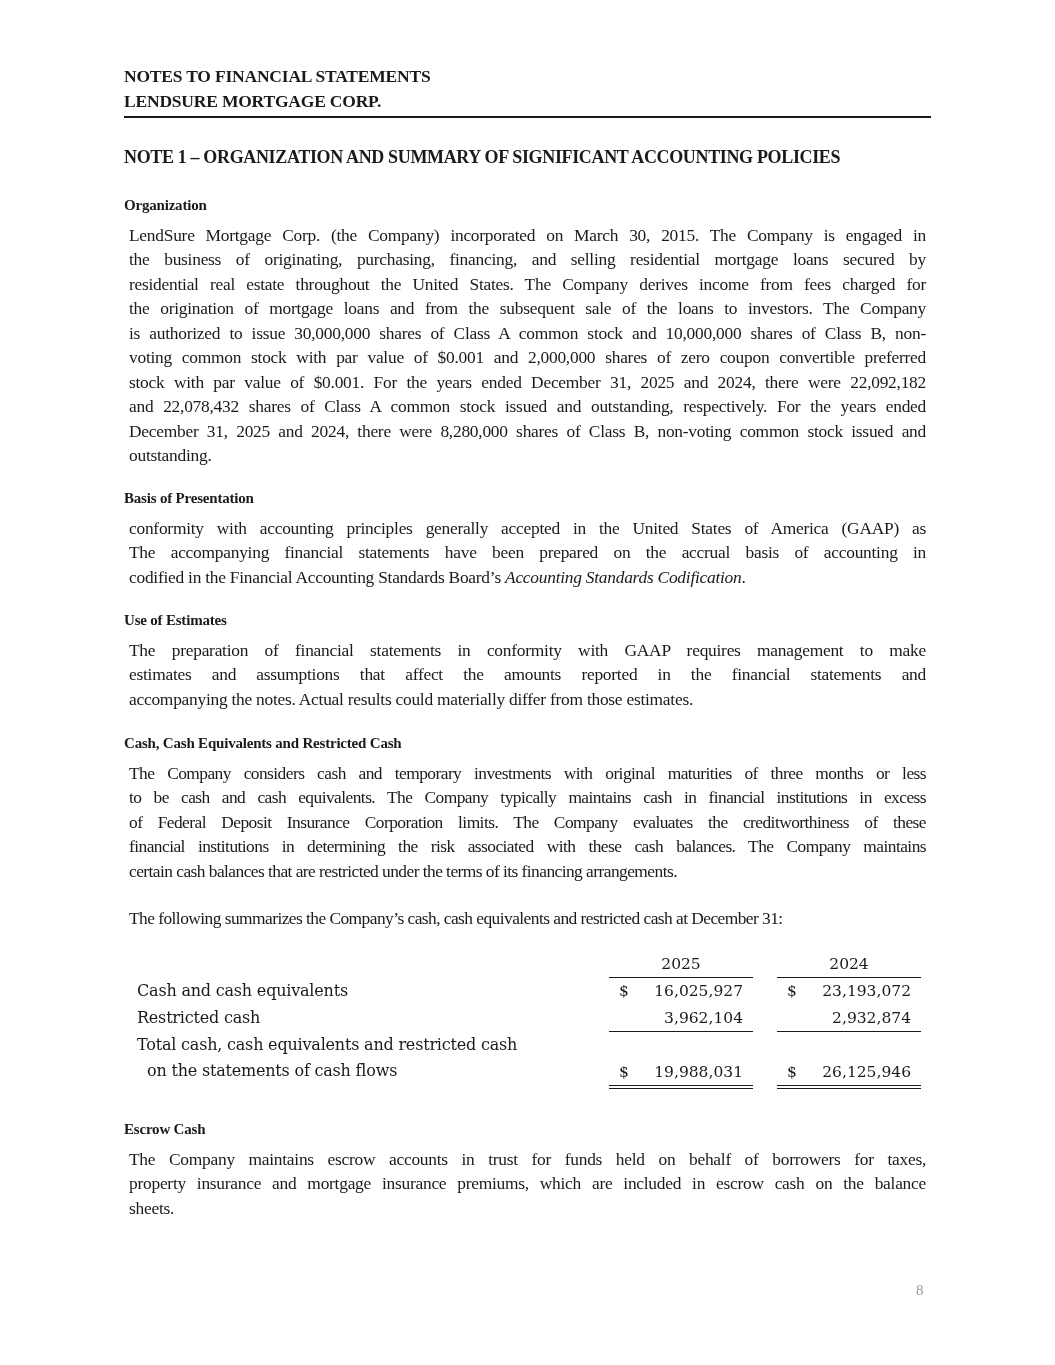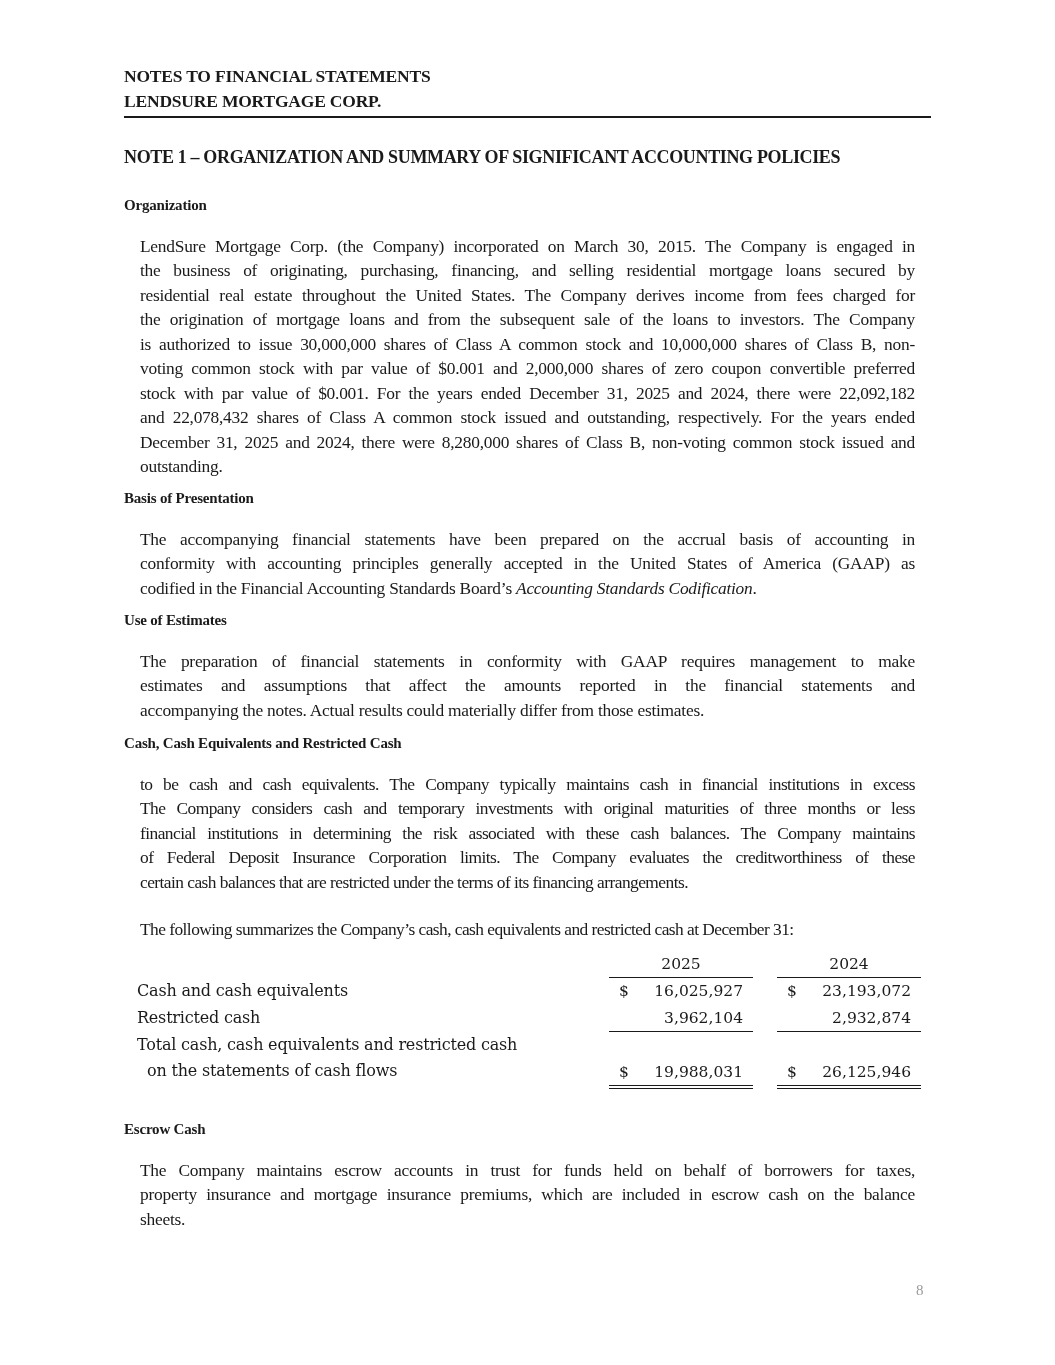--- a/index.html
+++ b/index.html
@@ -51,21 +51,21 @@
       line-height: 24.5px;
     }
     .section h3 {
       margin: 0;
       font-size: 15px;
       line-height: 24.5px;
       font-weight: bold;
       letter-spacing: -0.2px;
     }
     .section p {
-      margin: 16px;
+      margin: 5px;
       text-align: justify;
       letter-spacing: -0.25px;
     }
     .tight p { letter-spacing: -0.55px; }
     .line { display: block; text-align: justify; text-align-last: justify; }
     .line.last { text-align-last: left; }
     em { font-style: italic; }
 
     
     .tbl-label {
@@ -140,42 +140,42 @@
     <span class="line">stock with par value of $0.001. For the years ended December 31, 2025 and 2024, there were 22,092,182</span>
     <span class="line">and 22,078,432 shares of Class A common stock issued and outstanding, respectively. For the years ended</span>
     <span class="line">December 31, 2025 and 2024, there were 8,280,000 shares of Class B, non-voting common stock issued and</span>
     <span class="line last">outstanding.</span>
   </p>
 </div>
 
 <div class="section" style="top:486px;">
   <h3>Basis of Presentation</h3>
   <p>
+    <span class="line">conformity with accounting principles generally accepted in the United States of America (GAAP) as</span>
     <span class="line">The accompanying financial statements have been prepared on the accrual basis of accounting in</span>
-    <span class="line">conformity with accounting principles generally accepted in the United States of America (GAAP) as</span>
     <span class="line last"><span>codified in the Financial Accounting Standards Board’s </span><em>Accounting Standards Codification</em><span>.</span></span>
   </p>
 </div>
 
 <div class="section" style="top:608px;">
   <h3>Use of Estimates</h3>
   <p>
     <span class="line">The preparation of financial statements in conformity with GAAP requires management to make</span>
     <span class="line">estimates and assumptions that affect the amounts reported in the financial statements and</span>
     <span class="line last">accompanying the notes. Actual results could materially differ from those estimates.</span>
   </p>
 </div>
 
 <div class="section tight" style="top:731px;">
   <h3>Cash, Cash Equivalents and Restricted Cash</h3>
   <p>
+    <span class="line">The Company considers cash and temporary investments with original maturities of three months or less</span>
     <span class="line">to be cash and cash equivalents. The Company typically maintains cash in financial institutions in excess</span>
-    <span class="line">The Company considers cash and temporary investments with original maturities of three months or less</span>
+    <span class="line">of Federal Deposit Insurance Corporation limits. The Company evaluates the creditworthiness of these</span>
     <span class="line">financial institutions in determining the risk associated with these cash balances. The Company maintains</span>
-    <span class="line">of Federal Deposit Insurance Corporation limits. The Company evaluates the creditworthiness of these</span>
     <span class="line last">certain cash balances that are restricted under the terms of its financing arrangements.</span>
   </p>
 </div>
 
 <div class="section tight" style="top:901px;">
   <p>The following summarizes the Company’s cash, cash equivalents and restricted cash at December 31:</p>
 </div>
 
 <div>
   <div class="yr" style="left:609px;">2025</div>

